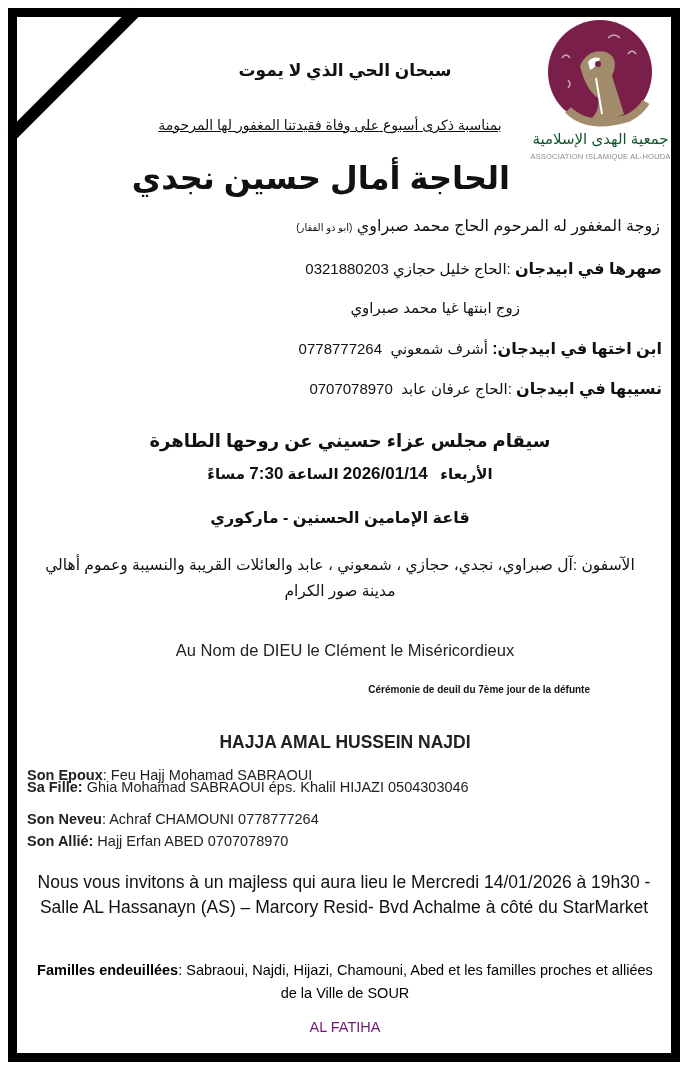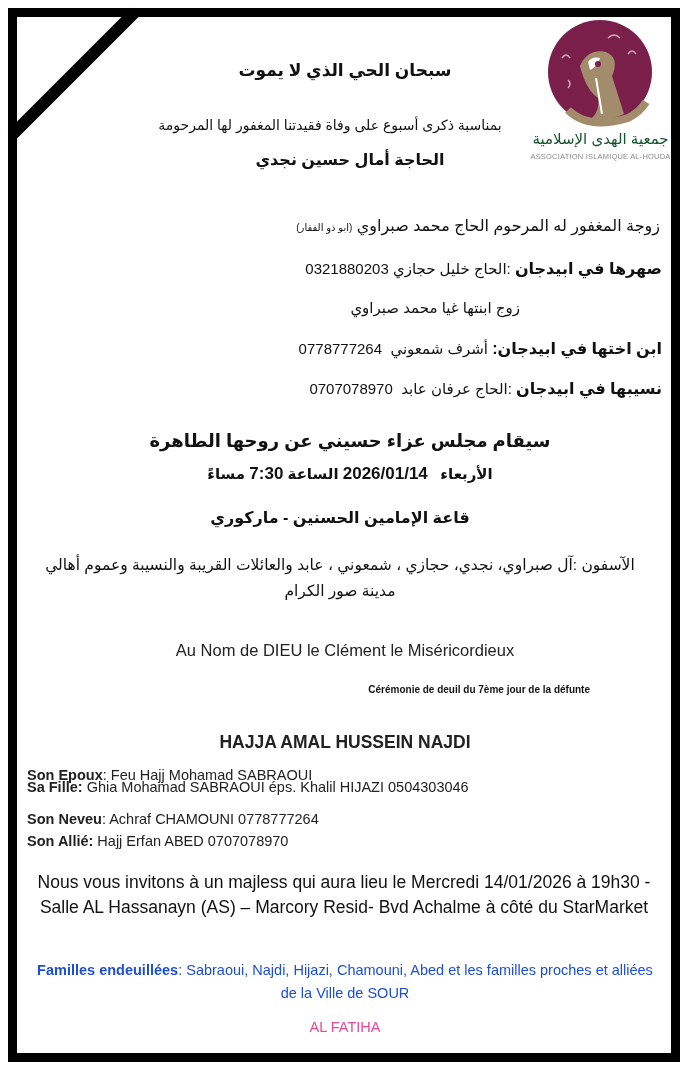--- a/index.html
+++ b/index.html
@@ -14,22 +14,22 @@
   .b { font-weight: bold; }
 
   
   .logo { position: absolute; left: 528px; top: 18px; width: 145px; height: 150px; }
   .logo-ar { position: absolute; left: 0; top: 112px; width: 145px; text-align: center;
              color: #14532d; font-size: 15px; direction: rtl; }
   .logo-fr { position: absolute; left: 0; top: 134px; width: 145px; text-align: center;
              color: #8a8a8a; font-size: 7.5px; letter-spacing: 0.2px; }
 
   .t-heading { top: 36px; left: 180px; width: 330px; font-size: 17px; }
-  .t-intro { top: 93px; left: 140px; width: 380px; font-size: 14px; }
-  .t-name { top: 126px; left: 190px; width: 320px; font-size: 16px; }
+  .t-intro { top: 93px; left: 140px; width: 380px; font-size: 14px; text-decoration: underline; }
+  .t-name { top: 135px; left: 190px; width: 320px; font-size: 32px; }
   .t-wife { top: 192px; left: 120px; width: 540px; font-size: 16px; text-align: right; }
   .t-wife small { font-size: 10px; }
   .rel { left: 270px; width: 392px; font-size: 15px; text-align: right; }
   .rel .lbl { font-weight: bold; font-size: 16px; }
   .t-r1 { top: 235px; }
   .t-r2 { top: 275px; left: 220px; width: 300px; text-align: right; }
   .t-r3 { top: 315px; }
   .t-r4 { top: 355px; }
   .t-majlis { top: 406px; left: 140px; width: 420px; font-size: 18px; }
   .t-date { top: 440px; left: 180px; width: 340px; font-size: 15px; }
@@ -39,22 +39,22 @@
 
   .t-fr1 { top: 617px; left: 100px; width: 490px; font-size: 16.5px; color: #222; }
   .t-fr2 { top: 660px; left: 100px; width: 490px; font-size: 10px; text-align: right; }
   .t-frname { top: 708px; left: 100px; width: 490px; font-size: 17.5px; color: #222; }
   .fam { left: 27px; font-size: 14.5px; color: #222; }
   .fam .lbl { font-weight: bold; }
   .t-f1 { top: 743px; } .t-f2 { top: 755px; } .t-f3 { top: 787px; } .t-f4 { top: 809px; }
   .t-invite { top: 846px; left: 20px; width: 648px; font-size: 17.5px; line-height: 25px;
               white-space: normal; color: #111; }
   .t-fams { top: 935px; left: 30px; width: 630px; font-size: 14.5px; line-height: 23px;
-            white-space: normal; color: #1d4ed8; }
-  .t-fatiha { top: 995px; left: 200px; width: 290px; font-size: 14.5px; color: #ec4899; }
+            white-space: normal; color: #000000; }
+  .t-fatiha { top: 995px; left: 200px; width: 290px; font-size: 14.5px; color: #701a75; }
 </style>
 </head>
 <body>
 
 <div class="frame"></div>
 
 <svg class="corner" viewBox="0 0 160 150">
   <line x1="135" y1="12" x2="12" y2="135" stroke="#000" stroke-width="12"></line>
 </svg>
 

